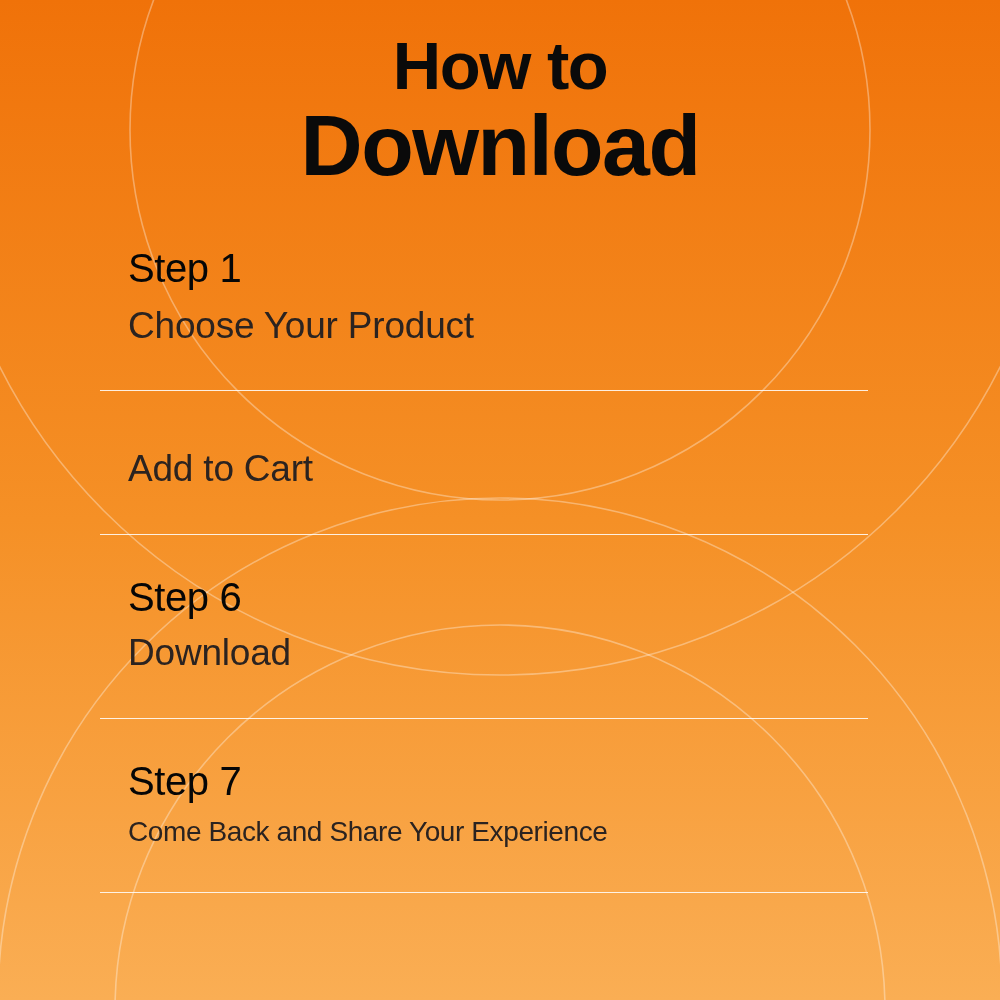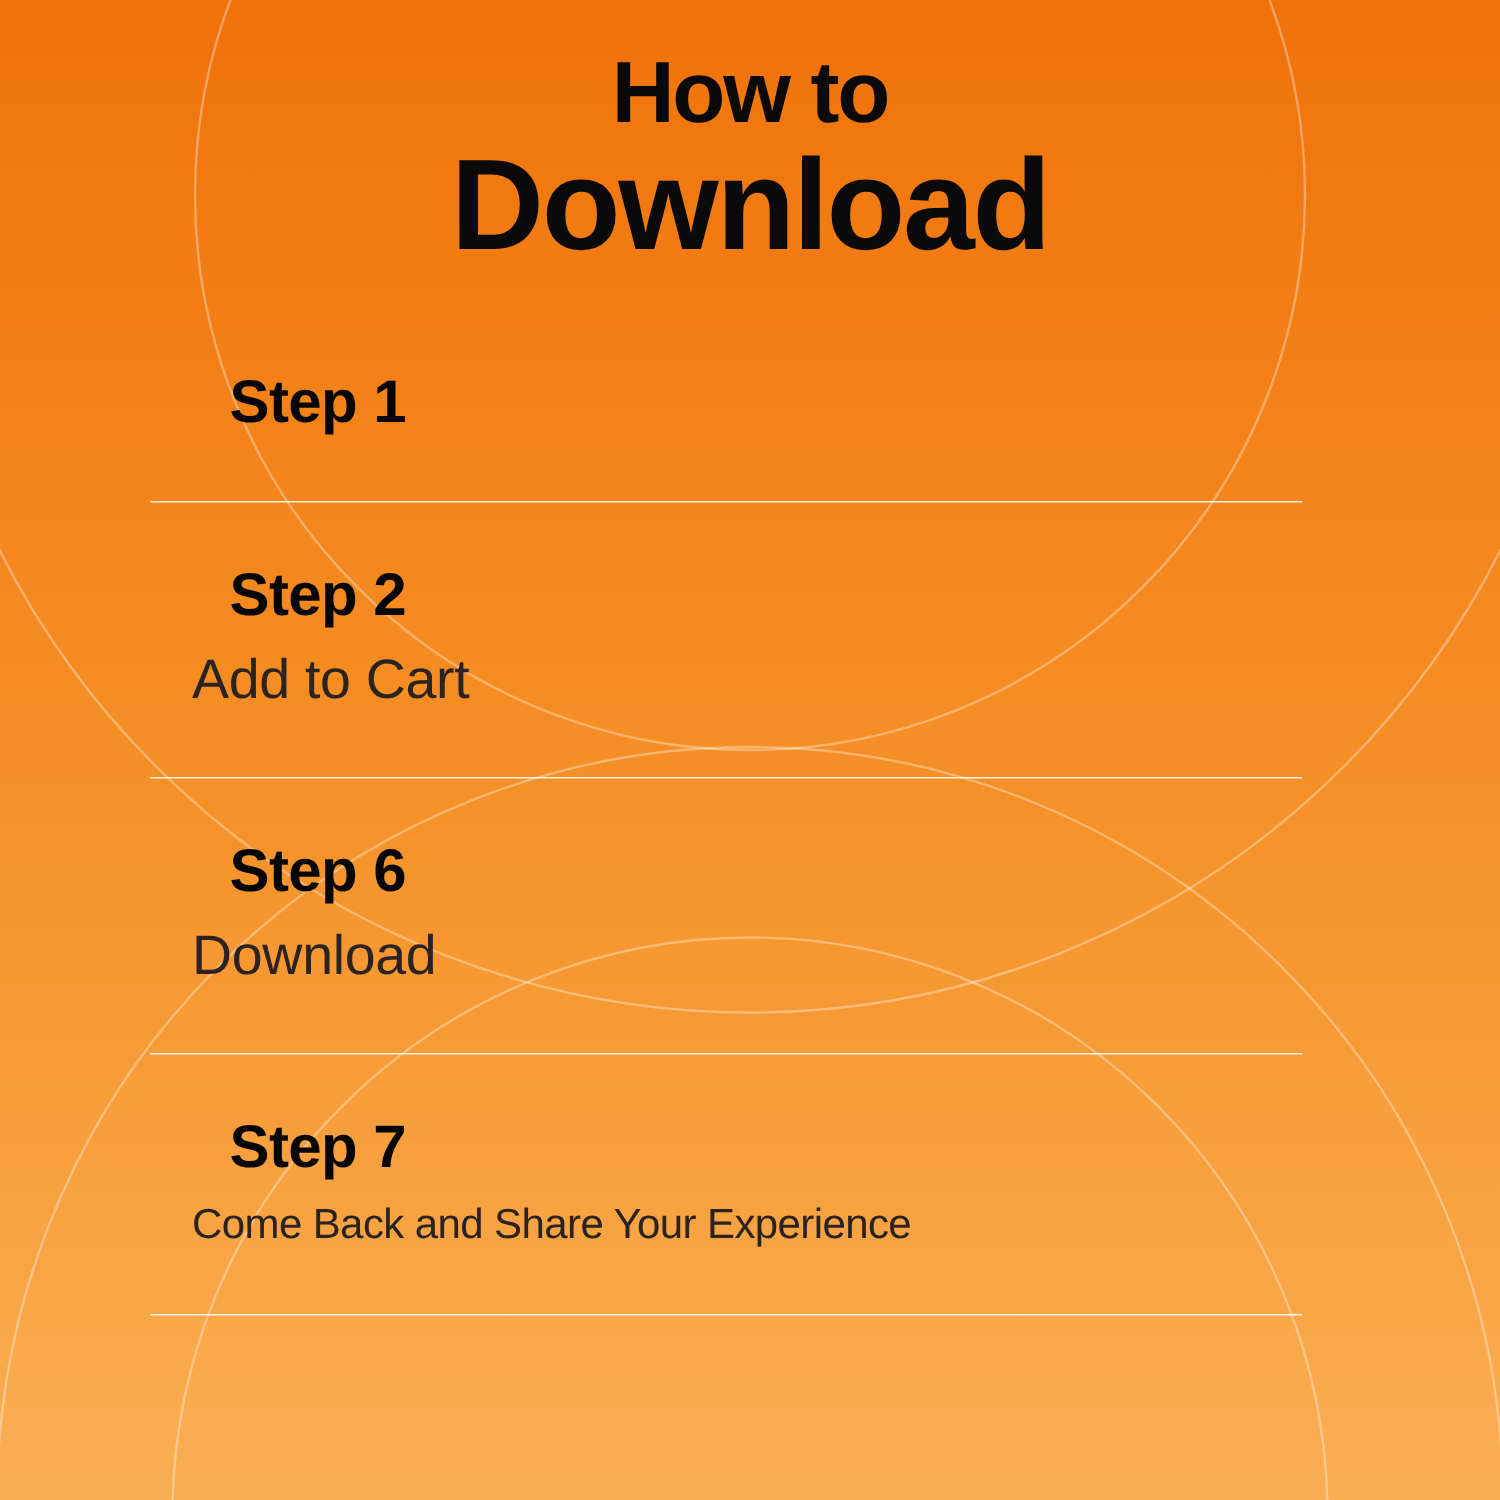--- a/index.html
+++ b/index.html
@@ -44,21 +44,21 @@
     position: absolute;
     top: 34px;
     left: 0;
     width: 1000px;
     text-align: center;
   }
   .title-line {
     display: block;
     color: #0a0a0a;
     font-weight: 700;
-    font-size: 58px;
+    font-size: 67px;
     line-height: 0.96;
     letter-spacing: -1.5px;
     white-space: nowrap;
   }
   .title-line.l2 {
     font-size: 86px;
     margin-top: 6px;
   }
 
   
@@ -70,25 +70,24 @@
   }
   .step {
     position: relative;
   }
   .step-inner {
     padding-left: 28px;
   }
   .step-label {
     display: block;
     color: #060606;
-    font-weight: 700;
+    font-weight: 400;
     font-size: 40px;
     line-height: 1.0;
     letter-spacing: -0.4px;
-    margin-left: 25px;
   }
   .step-desc {
     display: block;
     color: #2b2320;
     font-weight: 300;
     font-size: 37px;
     line-height: 1.0;
     letter-spacing: -0.2px;
     margin-top: 17px;
   }
@@ -125,27 +124,27 @@
   <div class="title-wrap">
     <span class="title-line l1" style="color: rgb(10, 10, 10);">How to</span>
     <span class="title-line l2" style="color: rgb(10, 10, 10);">Download</span>
   </div>
 
   <div class="steps">
 
     <div class="step s1">
       <div class="step-inner">
         <span class="step-label" style="color: rgb(6, 6, 6);">Step 1</span>
+        <span class="step-desc" style="color: rgb(43, 35, 32);">Choose Your Product</span>
       </div>
       <span class="step-rule"></span>
     </div>
 
     <div class="step s2">
       <div class="step-inner">
-        <span class="step-label" style="color: rgb(6, 6, 6);">Step 2</span>
         <span class="step-desc" style="color: rgb(43, 35, 32);">Add to Cart</span>
       </div>
       <span class="step-rule"></span>
     </div>
 
     <div class="step s3">
       <div class="step-inner">
         <span class="step-label" style="color: rgb(6, 6, 6);">Step 6</span>
         <span class="step-desc" style="color: rgb(43, 35, 32);">Download</span>
       </div>

